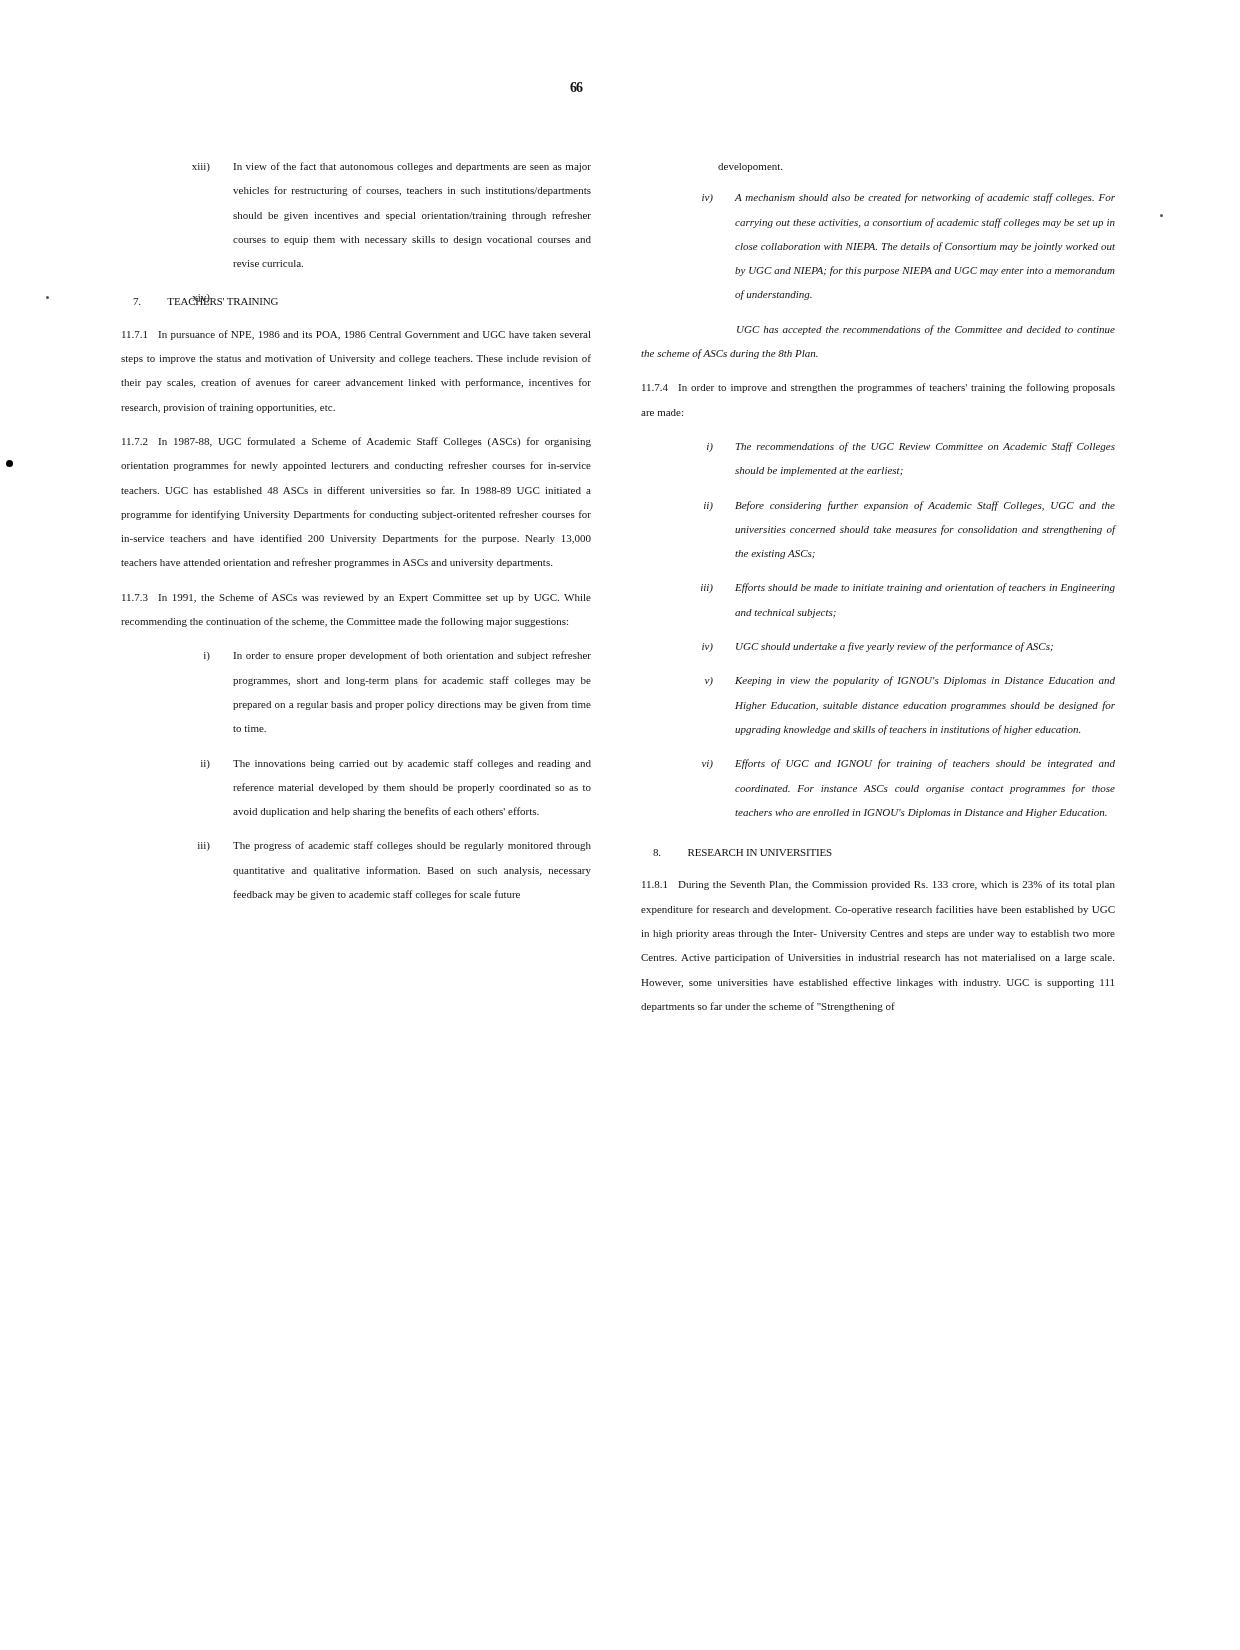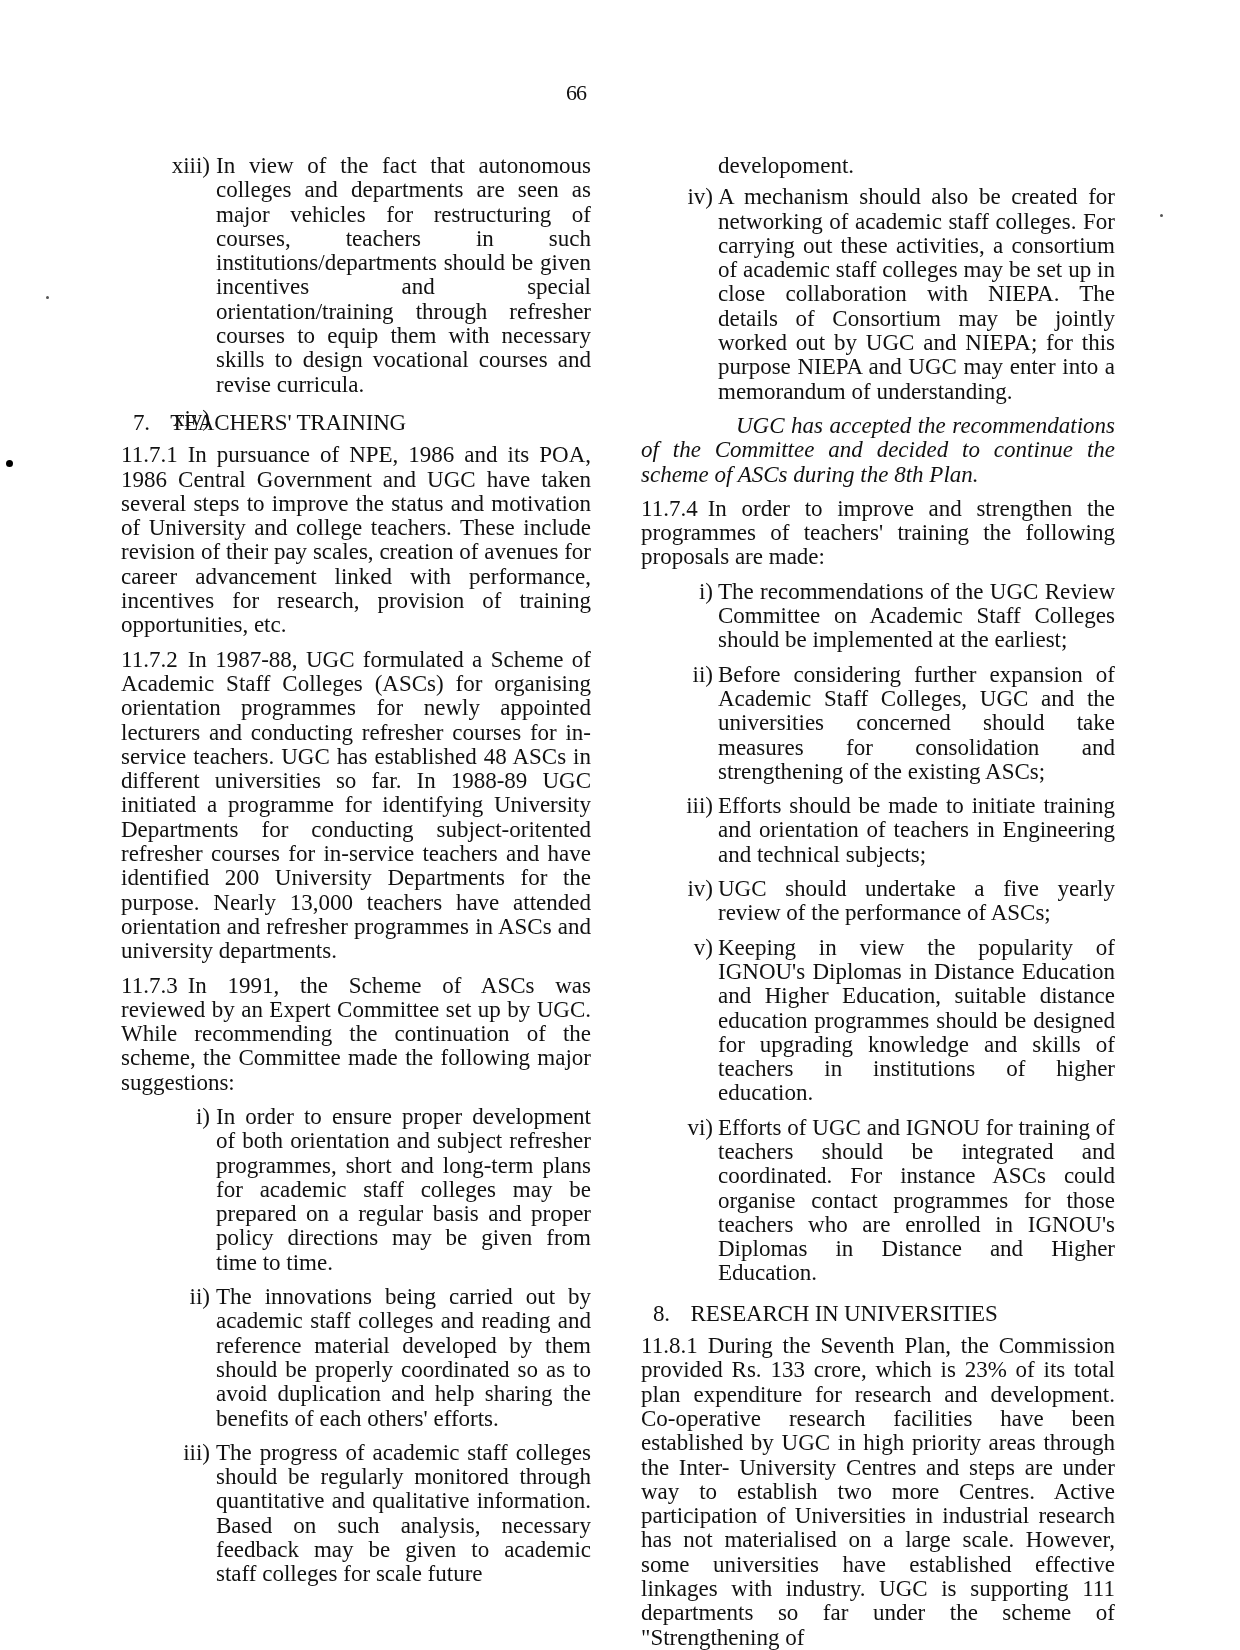--- a/index.html
+++ b/index.html
@@ -3,43 +3,43 @@
   <meta charset="utf-8">
   <style>
     html, body { margin: 0; padding: 0; background: #ffffff; }
     body {
       width: 1240px; height: 1650px; position: relative; overflow: hidden;
       font-family: "Liberation Serif", "DejaVu Serif", serif;
       color: #111111;
     }
     .page-number {
       position: absolute; top: 80px; left: 0; width: 1152px; text-align: center;
-      font-size: 22px; font-weight: normal; letter-spacing: -1px;
+      font-size: 14px; font-weight: bold; letter-spacing: -1px;
     }
     .col {
       position: absolute; top: 154px; width: 470px;
-      font-size: 23px; line-height: 24.3px; text-align: justify;
+      font-size: 11px; line-height: 24.3px; text-align: justify;
     }
     .col-left { left: 121px; }
     .col-right { left: 641px; width: 474px; }
     .item {
       position: relative; margin-bottom: 10px;
     }
     .item .num {
       position: absolute; text-align: right; width: 44px;
     }
-    .item .txt { display: block; }
+    .item .txt { display: block; margin-left: 17px; }
     
     .col-left .top-item { padding-left: 95px; }
     .col-left .top-item .num { left: 45px; }
     
     .col-left .sub-item { padding-left: 95px; }
     .col-left .sub-item .num { left: 45px; }
     
-    .col-right .r-item { padding-left: 77px; }
+    .col-right .r-item { padding-left: 77px; font-style: italic; }
     .col-right .r-item .num { left: 28px; }
     .cont { padding-left: 77px; margin-bottom: 7px; }
     .section-head {
       margin: 14px 0 8px 12px; letter-spacing: -0.2px;
     }
     .section-head .sn { display: inline-block; width: 32px; }
     .para { margin-bottom: 10px; }
     .para .pn { margin-right: 10px; }
     .indent-first { text-indent: 95px; font-style: italic; }
     .speck { position: absolute; width: 3px; height: 3px; background: #555; border-radius: 50%; }

